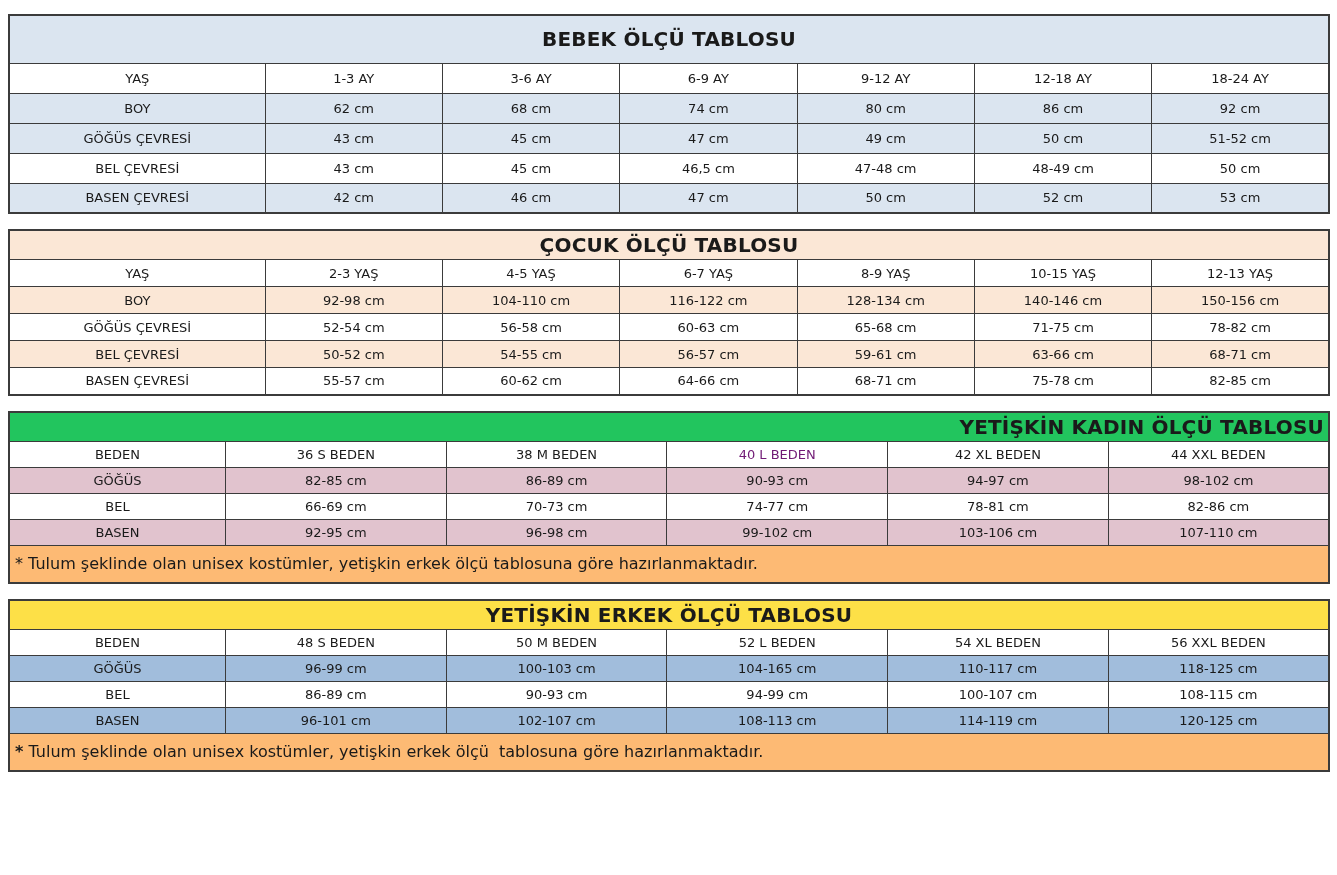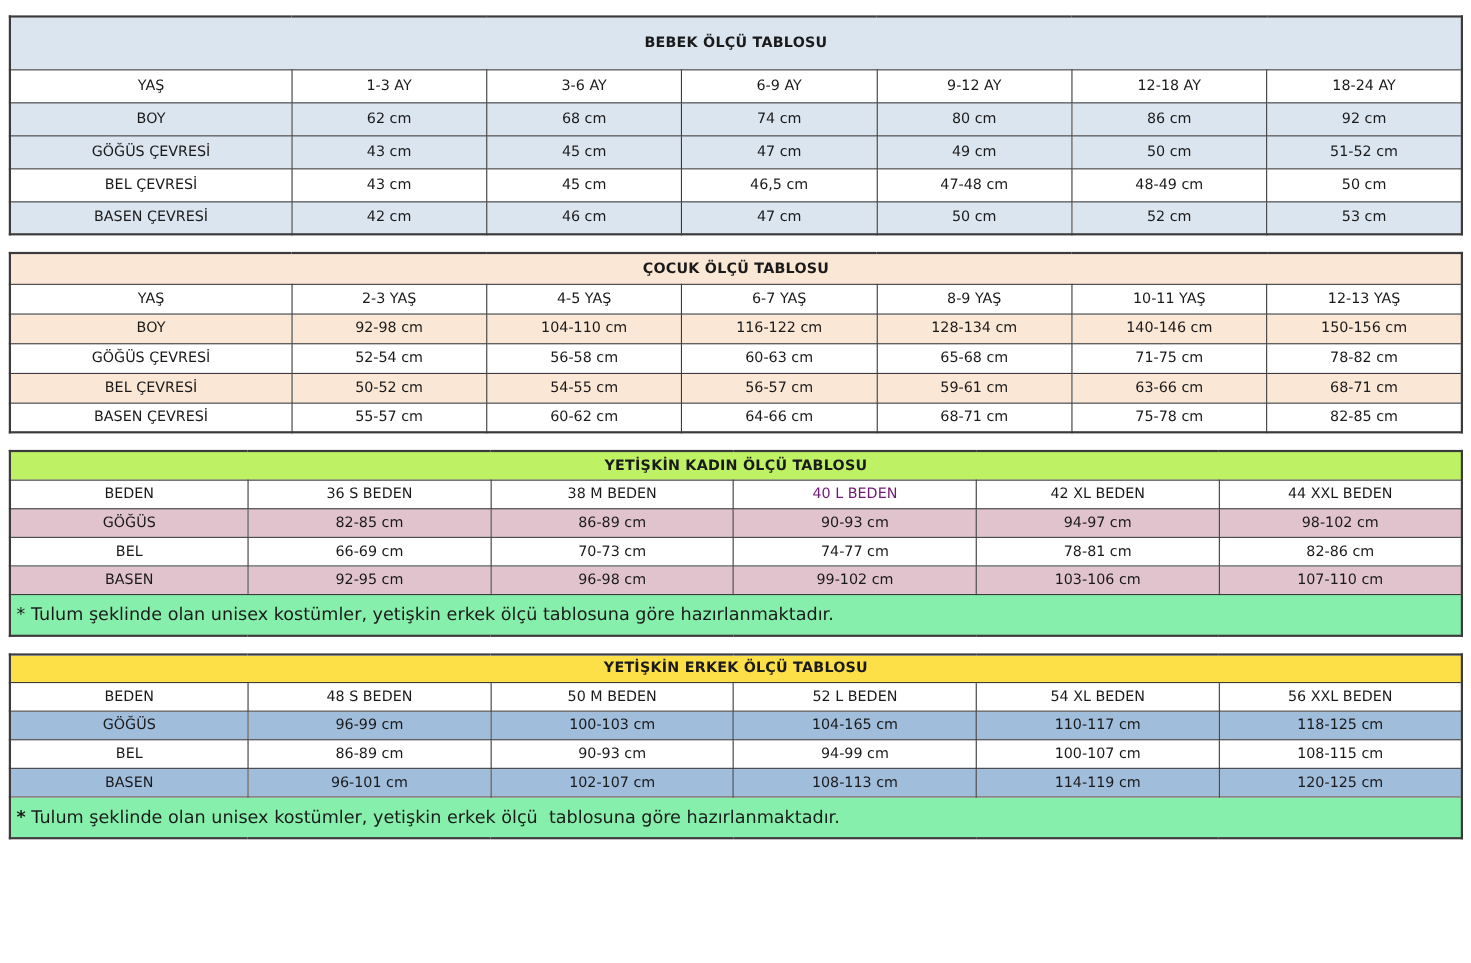--- a/index.html
+++ b/index.html
@@ -23,35 +23,35 @@
     text-align: center;
     vertical-align: middle;
     font-weight: 400;
     font-size: 13px;
     padding: 2px 4px;
     height: 26px;
     overflow: hidden;
   }
   .title-cell {
     font-weight: 700;
-    font-size: 13px;
+    font-size: 20px;
     letter-spacing: 0.2px;
   }
   .t1 .title-cell { height: 48px; }
   .t2 .title-cell { height: 28px; }
   .t3 .title-cell, .t4 .title-cell { height: 26px; }
   .t1 td { height: 30px; }
   .t2 td { height: 27px; }
   .note-cell {
     text-align: left;
     font-size: 16px;
     padding: 8px 4px 9px 5px;
     white-space: pre-wrap;
     height: auto;
-    background: #86efac;
+    background: #fdba74;
   }
   .note-cell b { font-weight: 700; }
 </style>
 </head>
 <body>
 
 <main>
 
   <section class="tbl t1">
     <table>
@@ -135,21 +135,21 @@
           <th class="title-cell" colspan="7" style="background: rgb(251, 231, 214);">ÇOCUK ÖLÇÜ TABLOSU</th>
         </tr>
       </thead>
       <tbody>
           <tr>
             <td>YAŞ</td>
             <td>2-3 YAŞ</td>
             <td>4-5 YAŞ</td>
             <td>6-7 YAŞ</td>
             <td>8-9 YAŞ</td>
-            <td>10-11 YAŞ</td>
+            <td>10-15 YAŞ</td>
             <td>12-13 YAŞ</td>
           </tr>
           <tr style="background: rgb(251, 231, 214);">
             <td>BOY</td>
             <td>92-98 cm</td>
             <td>104-110 cm</td>
             <td>116-122 cm</td>
             <td>128-134 cm</td>
             <td>140-146 cm</td>
             <td>150-156 cm</td>
@@ -190,21 +190,21 @@
       <colgroup>
           <col style="width: 16.4%;">
           <col style="width: 16.72%;">
           <col style="width: 16.72%;">
           <col style="width: 16.72%;">
           <col style="width: 16.72%;">
           <col style="width: 16.72%;">
         </colgroup>
       <thead>
         <tr class="title-row">
-          <th class="title-cell" colspan="6" style="background: #bef264;">YETİŞKİN KADIN ÖLÇÜ TABLOSU</th>
+          <th class="title-cell" colspan="6" style="background: #22c55e; text-align: right;">YETİŞKİN KADIN ÖLÇÜ TABLOSU</th>
         </tr>
       </thead>
       <tbody>
           <tr>
             <td>BEDEN</td>
             <td>36 S BEDEN</td>
             <td>38 M BEDEN</td>
             <td style="color: #701a75;">40 L BEDEN</td>
             <td>42 XL BEDEN</td>
             <td>44 XXL BEDEN</td>

